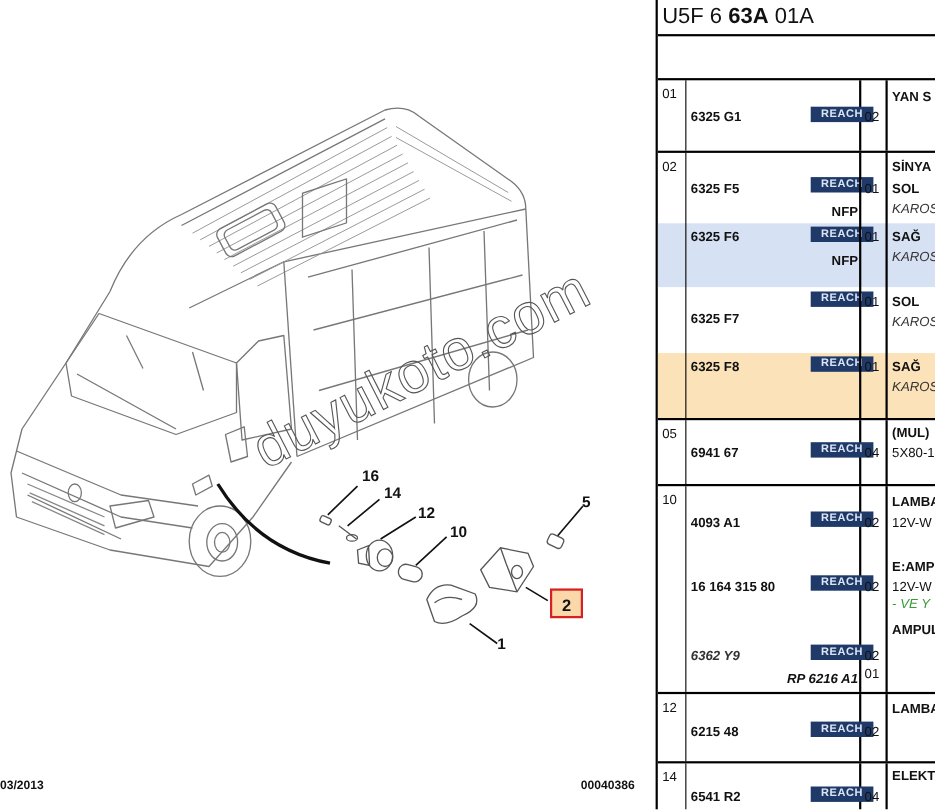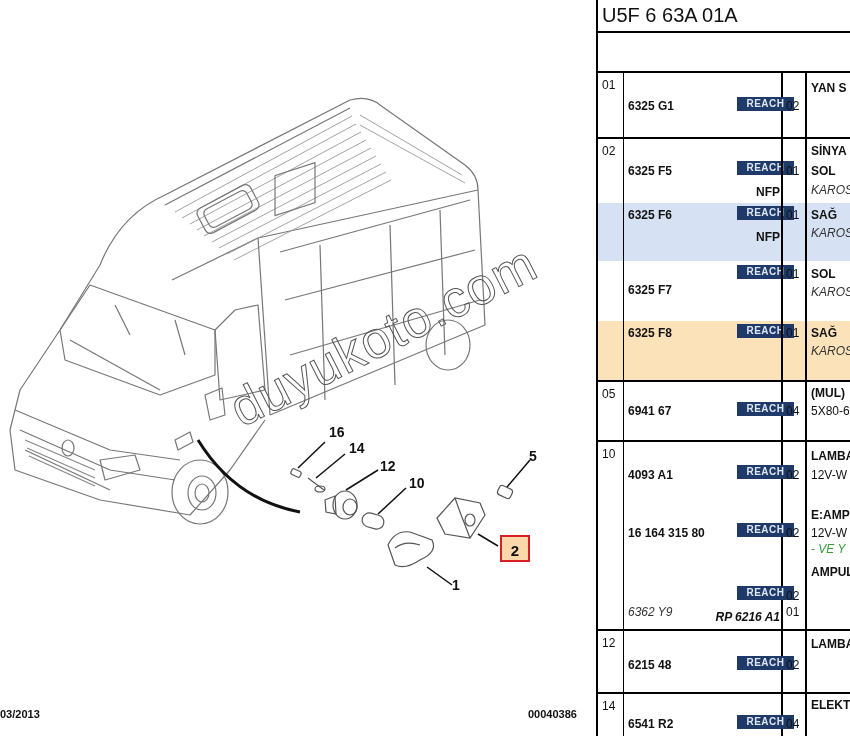--- a/index.html
+++ b/index.html
@@ -10,29 +10,29 @@
   .diagram svg { position:absolute; left:0; top:0; }
   .callout { position:absolute; font-weight:bold; font-size:14px; color:#111; font-family:"Liberation Sans", sans-serif; }
   .callout.boxed { background:#fbd8a9; border:2px solid #d81f26; width:30px; height:27px; line-height:27px; text-align:center; box-sizing:border-box; font-size:15px; }
   .footer-date { position:absolute; left:0; top:708px; font-size:11px; font-weight:bold; }
   .footer-ref { position:absolute; left:528px; top:708px; font-size:11px; font-weight:bold; }
   .watermark { position:absolute; left:220px; top:385px; font-size:52px; font-family:"Liberation Sans", sans-serif; color:transparent; -webkit-text-stroke:1px #555; transform:rotate(-27deg); transform-origin:left top; letter-spacing:1px; white-space:nowrap; }
 
   
   .table-pane { position:absolute; left:596px; top:0; width:254px; height:736px; overflow:hidden; border-left:2px solid #000; }
   .title-row { height:31px; border-bottom:2px solid #000; font-size:20px; padding-left:4px; line-height:31px; white-space:nowrap; }
-  .title-row b { font-weight:normal; }
+  .title-row b { font-weight:bold; }
   .blank-row { height:38px; border-bottom:2px solid #000; }
   .grp { position:relative; border-bottom:2px solid #000; }
   .grp .num-col { position:absolute; left:0; top:0; bottom:0; width:26px; border-right:1px solid #000; font-size:12px; padding:5px 0 0 4px; box-sizing:border-box; }
   .grp .ref-col { position:absolute; left:183px; top:0; bottom:0; width:26px; border-left:2px solid #000; border-right:2px solid #000; box-sizing:border-box; }
   .line { position:relative; font-size:12px; }
   .line .bg { position:absolute; left:0; right:0; top:0; bottom:0; }
   .part { position:absolute; left:30px; font-weight:bold; font-size:12px; white-space:nowrap; }
-  .part.ital { font-weight:normal; font-style:italic; color:#333;margin-top:16px; }
+  .part.ital { font-weight:bold; font-style:italic; color:#333; }
   .reach { position:absolute; left:139px; width:57px; height:14px; background:#1f3a68; color:#dde6f4; font-size:10px; font-weight:bold; line-height:14px; text-align:center; letter-spacing:0.5px; }
   .nfp { position:absolute; right:72px; font-weight:bold; font-size:12px;margin-left:36px; }
   .rp { position:absolute; right:72px; font-weight:bold; font-style:italic; font-size:12px; white-space:nowrap; }
   .qty { position:absolute; left:188px; font-size:12px; }
   .desc { position:absolute; left:213px; font-size:12px; white-space:nowrap; }
   .desc.b { font-weight:bold; }
   .desc.i { font-style:italic; color:#333; }
   .desc.green { font-style:italic; color:#3a9a3a; }
 </style>
 </head>
@@ -206,21 +206,21 @@
   </div>
 
   <div class="grp" style="height:58px">
     <div class="num-col">05</div>
     <div class="ref-col"></div>
     <div class="line" style="height:58px">
       <div class="part" style="top:22px">6941 67</div>
       <div class="reach" style="top:20px">REACH</div>
       <div class="qty" style="top:22px">04</div>
       <div class="desc b" style="top:4px">(MUL)</div>
-      <div class="desc" style="top:22px">5X80-6</div>
+      <div class="desc" style="top:22px">5X80-1</div>
     </div>
   </div>
 
   <div class="grp" style="height:187px">
     <div class="num-col">10</div>
     <div class="ref-col"></div>
     <div class="line" style="height:58px">
       <div class="part" style="top:26px">4093 A1</div>
       <div class="reach" style="top:23px">REACH</div>
       <div class="qty" style="top:26px">02</div>

